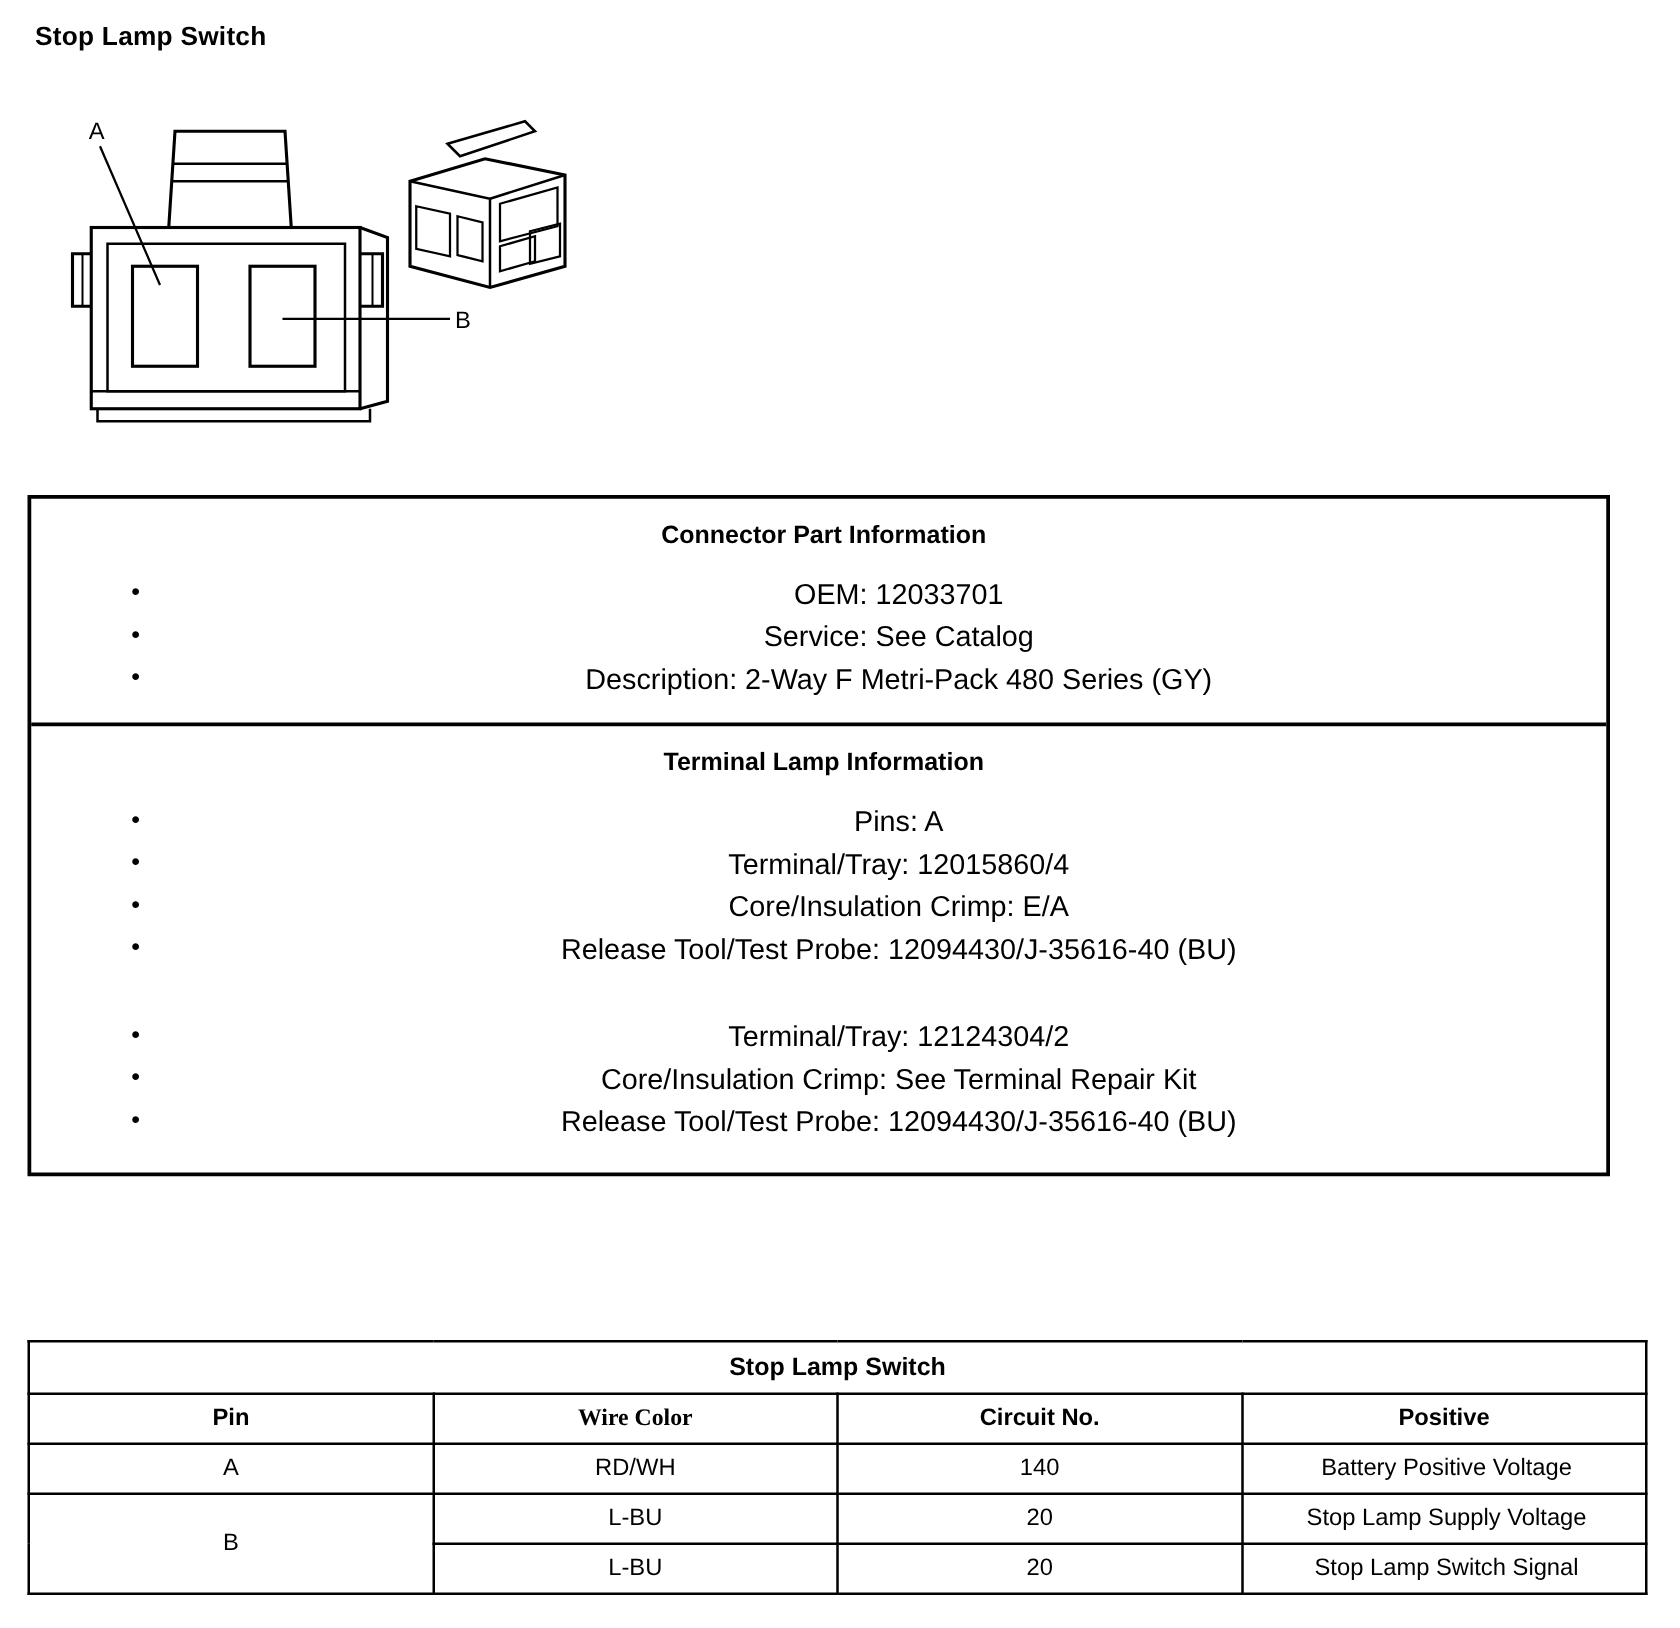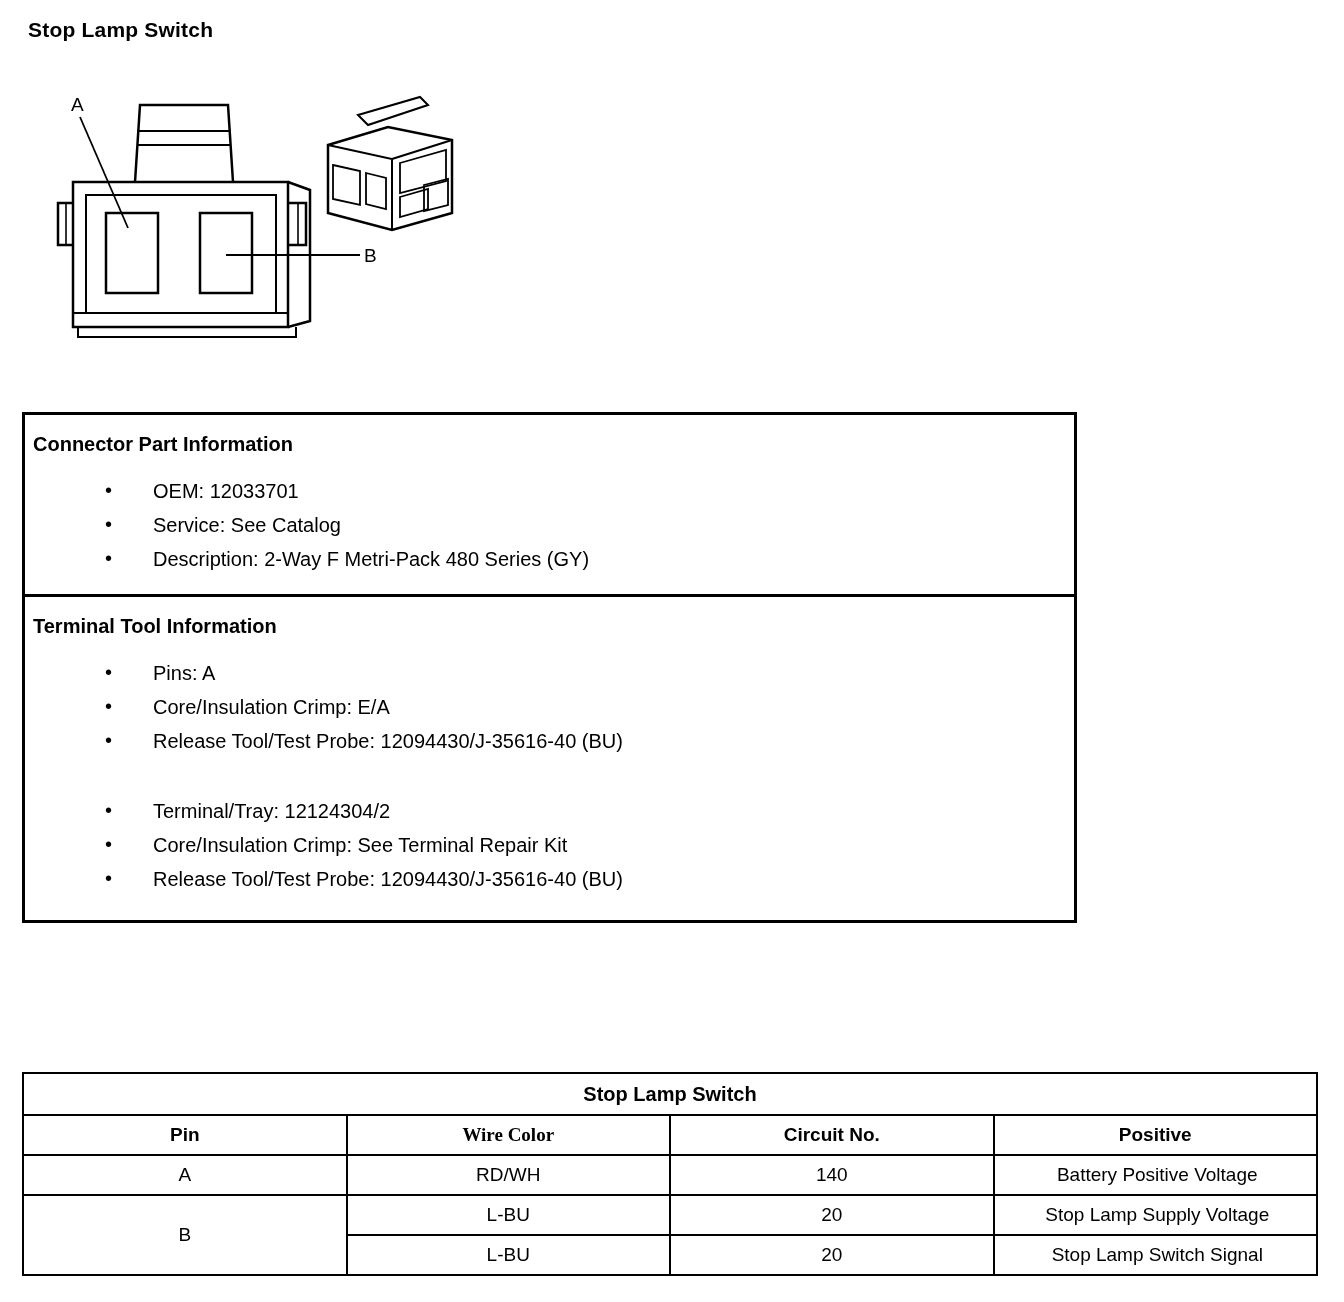--- a/index.html
+++ b/index.html
@@ -31,43 +31,44 @@
     top: 85px;
     width: 460px;
     height: 275px;
   }
   .illustration svg { display: block; }
 
   
   .info-box {
     position: absolute;
     left: 22px;
-    top: 412px;
-    width: 1055px;
+    top: 396px;
+    width: 1266px;
     border: 3px solid #000;
     box-sizing: border-box;
+    text-align: center;
   }
   .info-section {
     padding: 12px 0 18px 0;
   }
   .info-section + .info-section {
     border-top: 3px solid #000;
   }
   .section-title {
     font-size: 20px;
     font-weight: bold;
     margin: 6px 0 0 8px;
   }
   ul.bullets {
     list-style: none;
     margin: 18px 0 0 0;
     padding: 0;
   }
   ul.bullets li {
-    font-size: 20px;
+    font-size: 23px;
     line-height: 34px;
     padding-left: 128px;
     position: relative;
   }
   ul.bullets li::before {
     content: "\2022";
     position: absolute;
     left: 80px;
     top: -1px;
     font-size: 20px;
@@ -162,23 +163,24 @@
   <div class="info-section">
     <div class="section-title">Connector Part Information</div>
     <ul class="bullets">
       <li>OEM: 12033701</li>
       <li>Service: See Catalog</li>
       <li>Description: 2-Way F Metri-Pack 480 Series (GY)</li>
     </ul>
   </div>
 
   <div class="info-section sect-pad-bottom">
-    <div class="section-title">Terminal Tool Information</div>
+    <div class="section-title">Terminal Lamp Information</div>
     <ul class="bullets">
       <li>Pins: A</li>
+      <li>Terminal/Tray: 12015860/4</li>
       <li>Core/Insulation Crimp: E/A</li>
       <li>Release Tool/Test Probe: 12094430/J-35616-40 (BU)</li>
     </ul>
     <ul class="bullets group2">
       <li>Terminal/Tray: 12124304/2</li>
       <li>Core/Insulation Crimp: See Terminal Repair Kit</li>
       <li>Release Tool/Test Probe: 12094430/J-35616-40 (BU)</li>
     </ul>
   </div>
 

